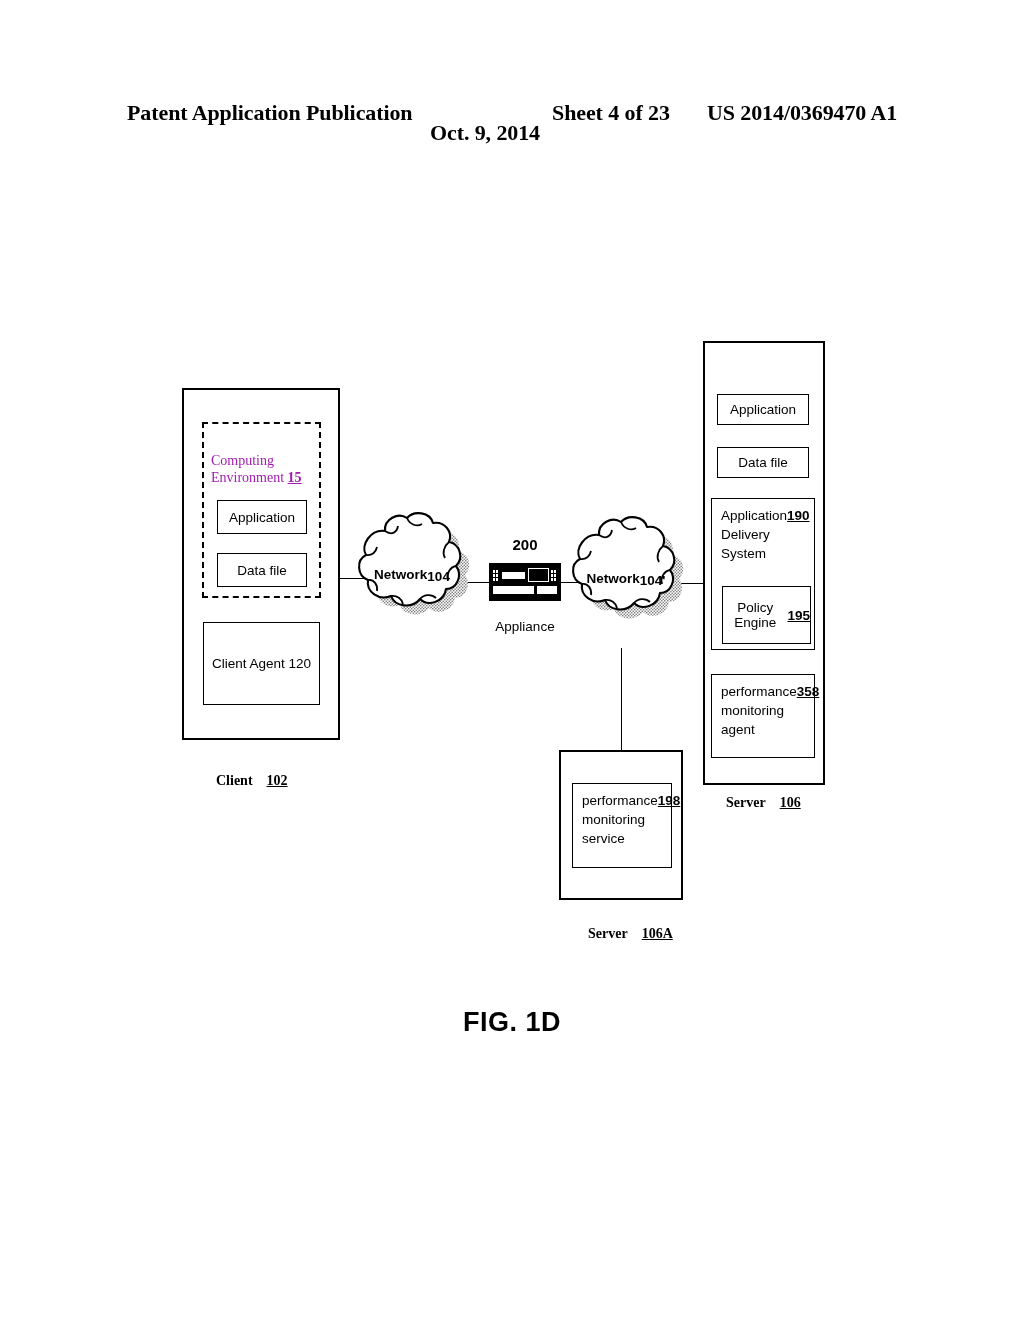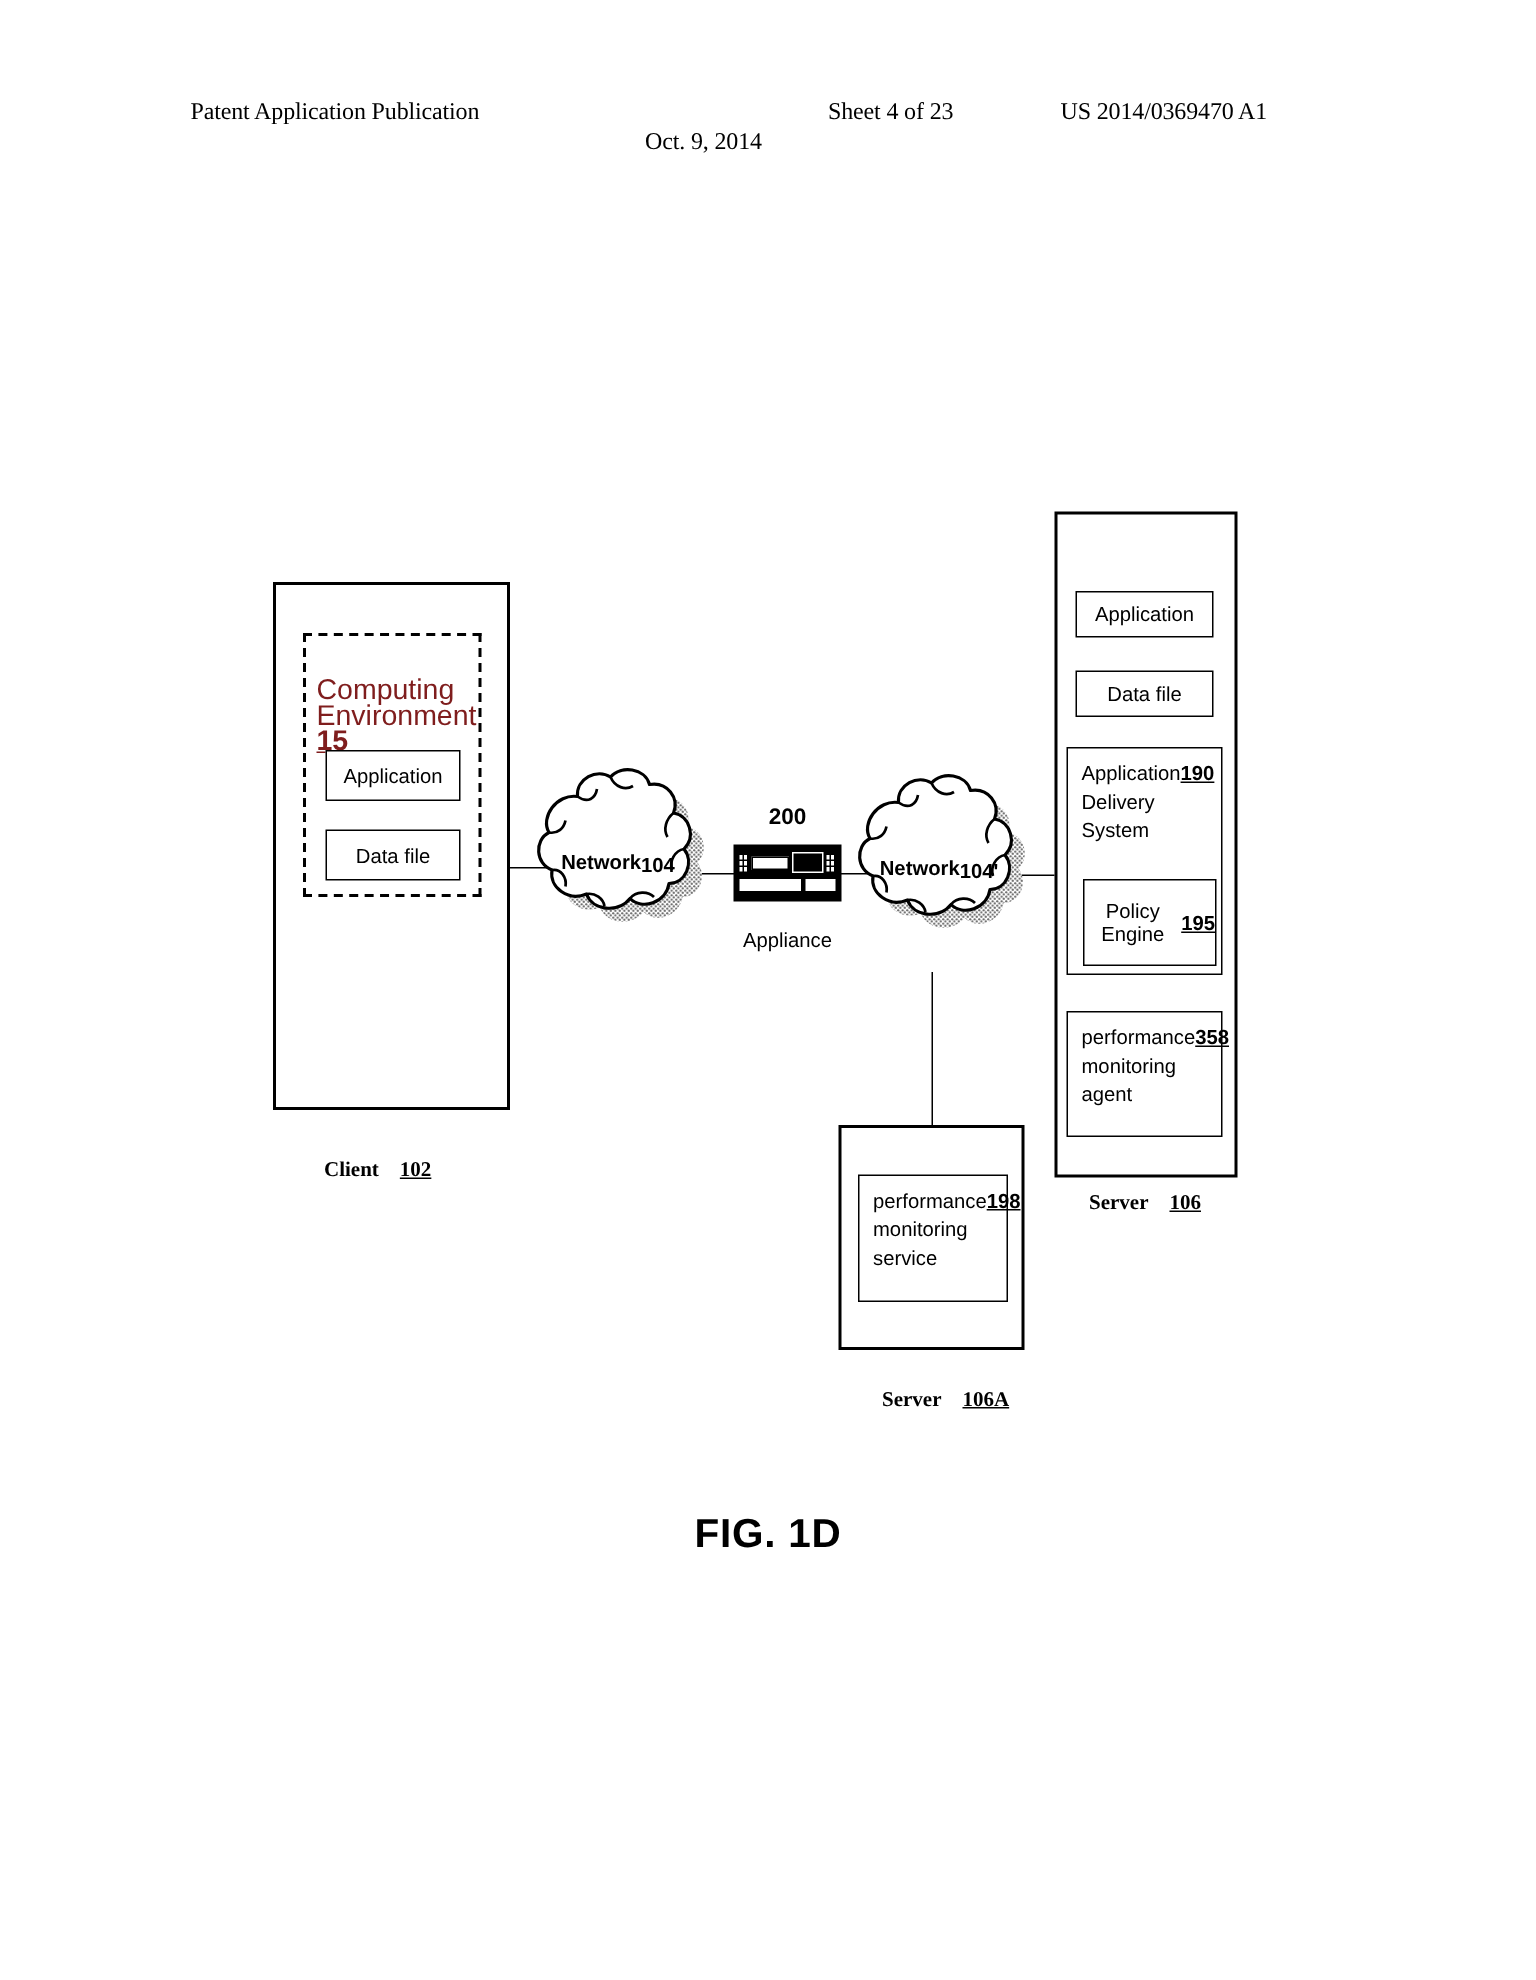--- a/index.html
+++ b/index.html
@@ -12,27 +12,27 @@
     height: 1320px;
     position: relative;
     font-family: "Liberation Sans", sans-serif;
     color: #000000;
     overflow: hidden;
   }
 
   
   #page-header {
     position: absolute;
-    top: 66px;
+    top: 100px;
     left: 0;
     width: 1024px;
     height: 30px;
     font-family: "Liberation Serif", serif;
-    font-weight: normal;
-    font-size: 16px;
+    font-weight: bold;
+    font-size: 22px;
     letter-spacing: -0.1px;
     white-space: nowrap;
   }
   #page-header .h-pub   { position: absolute; left: 127px; top: 0; }
   #page-header .h-date  { position: absolute; left: 430px; top: 0; margin-top: 20px; }
   #page-header .h-sheet { position: absolute; left: 552px; top: 0; }
   #page-header .h-num   { position: absolute; left: 707px; top: 0; }
 
   
   #figure {
@@ -57,24 +57,24 @@
   }
   .box-dashed {
     position: absolute;
     border: 2px dashed #000;
     background: transparent;
     box-sizing: border-box;
   }
 
   .lbl {
     position: absolute;
-    font-family: Liberation Sans, sans-serif;
-    font-size: 19px;
+    font-family: Liberation Serif, serif;
+    font-size: 14px;
     line-height: 17px;
-    color: #7f1d1d;
+    color: #a21caf;
     white-space: pre-line;
   }
   .boxtext {
     position: absolute;
     inset: 0;
     display: flex;
     align-items: center;
     justify-content: center;
     font-family: "Liberation Sans", sans-serif;
     font-size: 13.5px;
@@ -254,20 +254,23 @@
   </div>
 
   <div class="box-thin" style="left:217px; top:500px; width:90px; height:34px;">
     <div class="boxtext">Application</div>
   </div>
 
   <div class="box-thin" style="left:217px; top:553px; width:90px; height:34px;">
     <div class="boxtext">Data file</div>
   </div>
 
+  <div class="box-thin" style="left:203px; top:622px; width:117px; height:83px;">
+    <div class="boxtext">Client Agent 120</div>
+  </div>
 
   <div class="caption" style="left:216px; top:773px;">
     <span>Client</span><span class="ref">102</span>
   </div>
 
   <div class="cloud" style="left:354px; top:509px; width:116px; height:136px;">
     <svg width="116" height="136" viewBox="0 0 116 136" xmlns="http://www.w3.org/2000/svg">
       <defs>
         <pattern id="stipple104" width="3" height="3" patternUnits="userSpaceOnUse">
           <rect width="3" height="3" fill="#ffffff"></rect>

